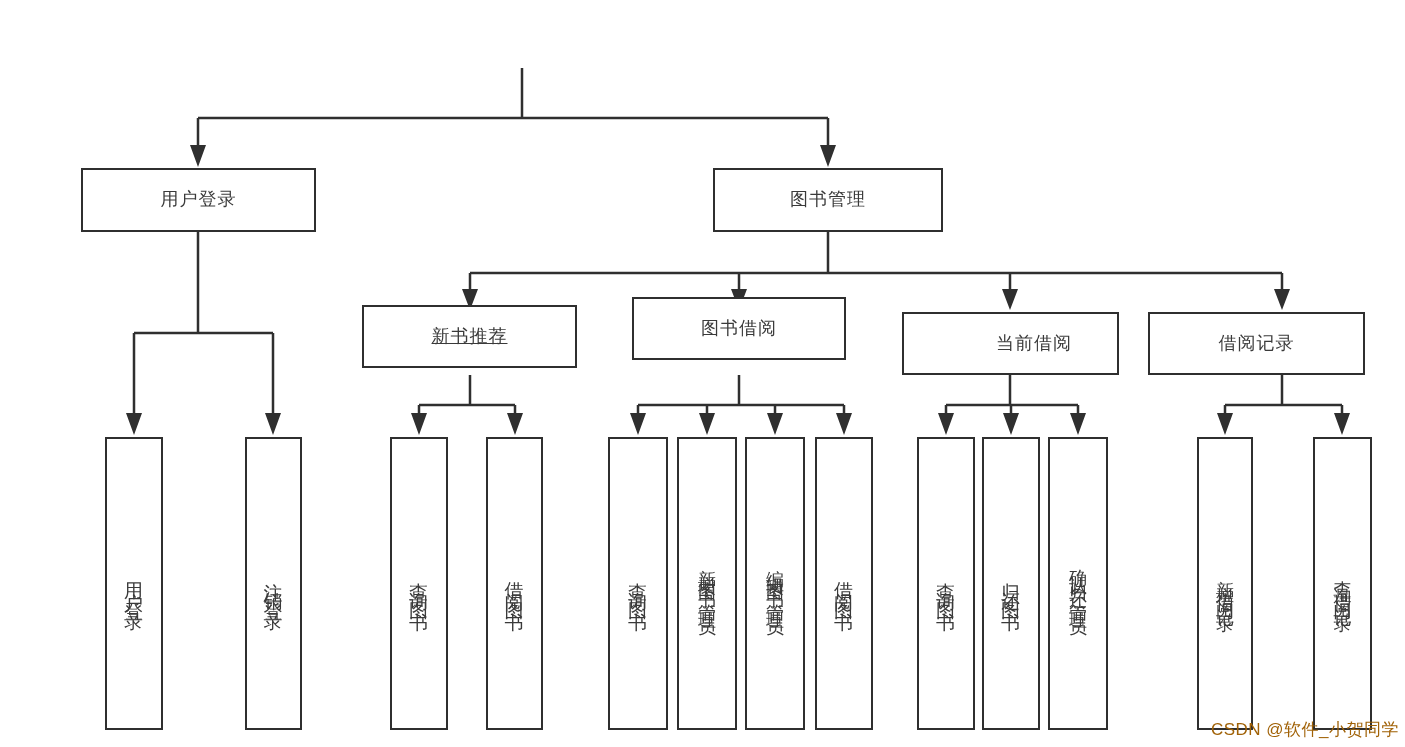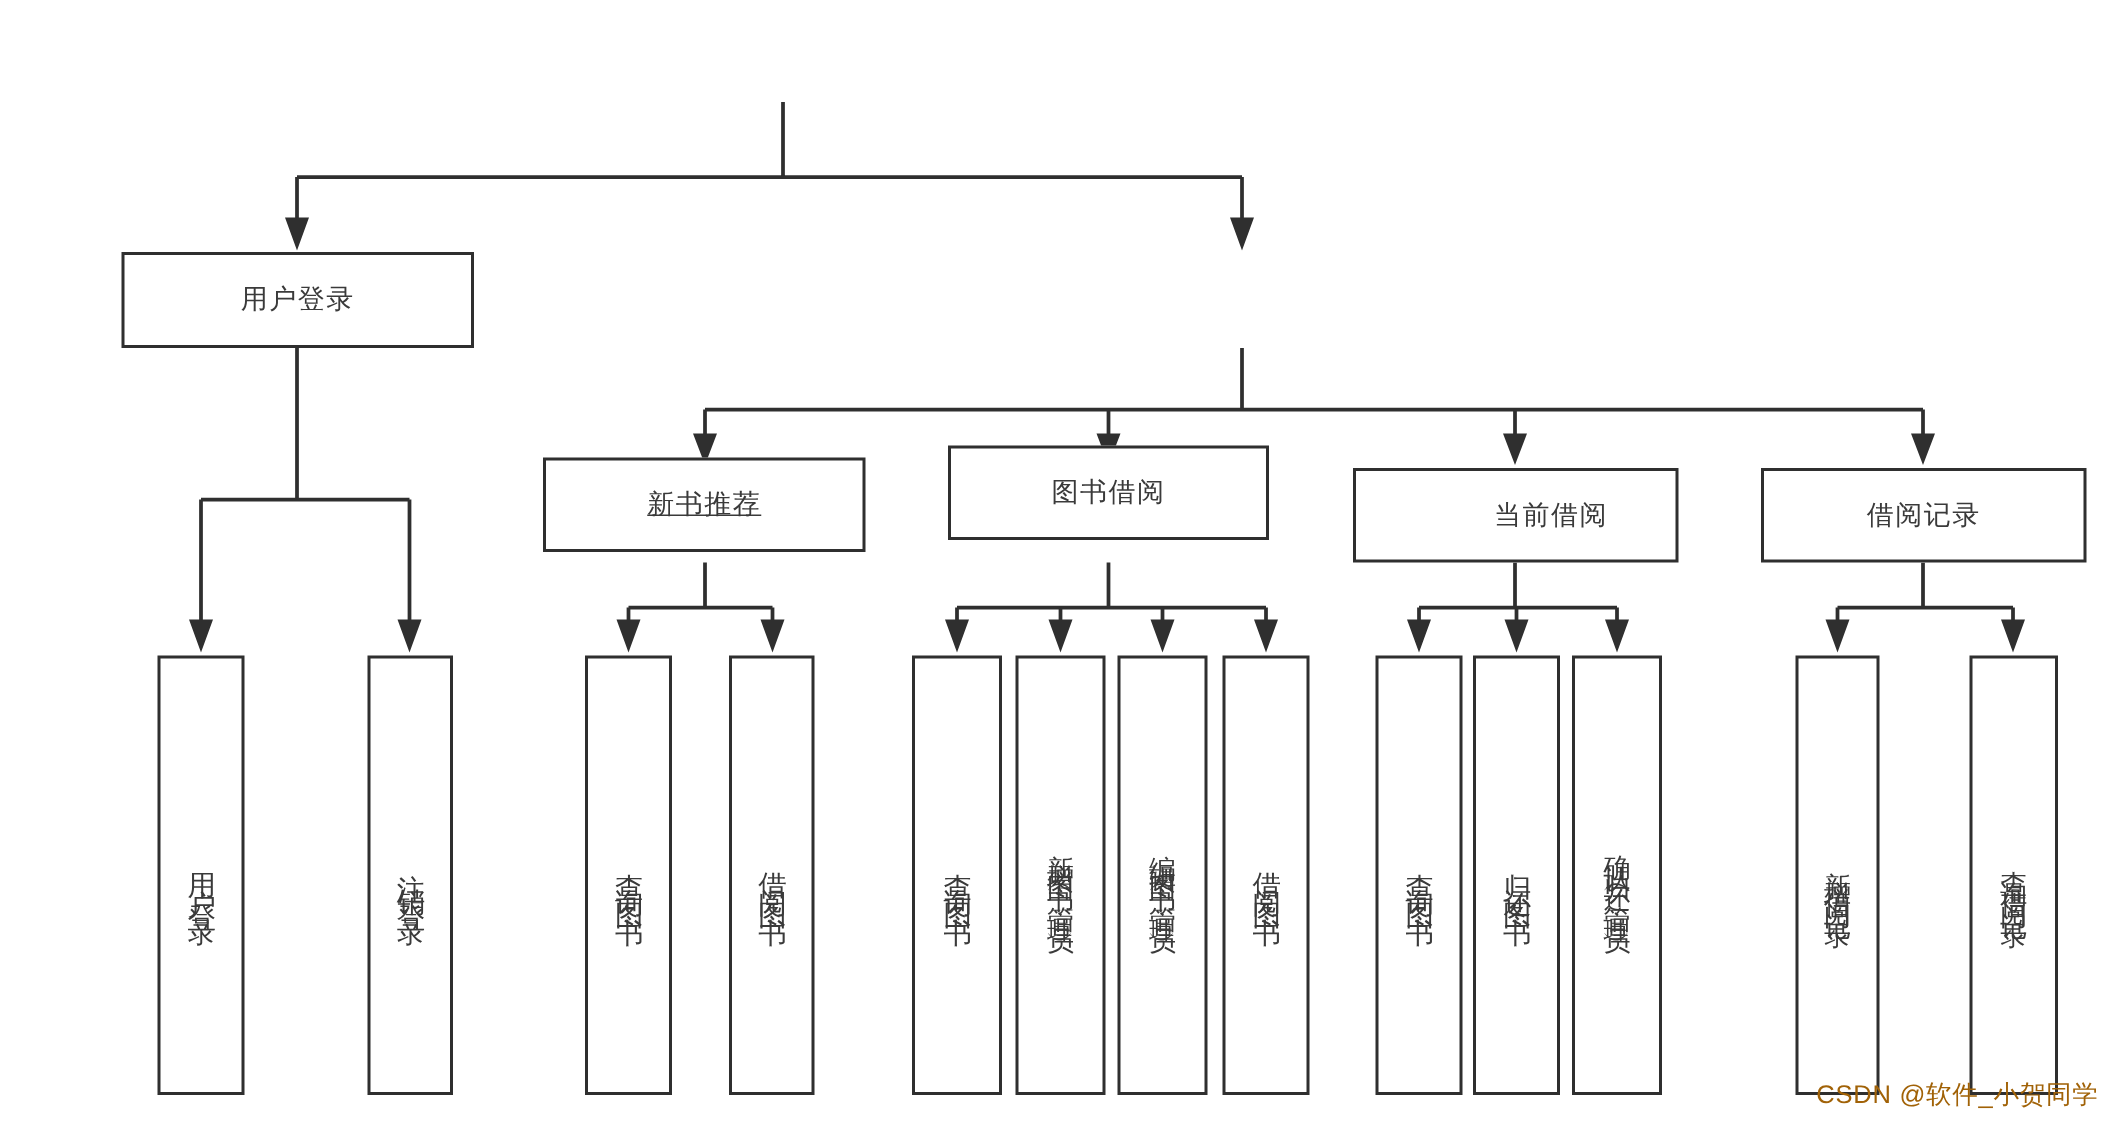--- a/index.html
+++ b/index.html
@@ -78,25 +78,26 @@
              M419 435 L411 413 L427 413 Z M515 435 L507 413 L523 413 Z
              M638 435 L630 413 L646 413 Z M707 435 L699 413 L715 413 Z
              M775 435 L767 413 L783 413 Z M844 435 L836 413 L852 413 Z
              M946 435 L938 413 L954 413 Z M1011 435 L1003 413 L1019 413 Z
              M1078 435 L1070 413 L1086 413 Z M1225 435 L1217 413 L1233 413 Z
              M1342 435 L1334 413 L1350 413 Z" fill="#2f2f2f" stroke="none"></path>
   </svg>
 
 
   <div class="box" style="left:81px; top:168px; width:235px; height:64px;">用户登录</div>
+  <div class="box" style="left:713px; top:168px; width:230px; height:64px;">图书管理</div>
 
   <div class="box" style="left:362px; top:305px; width:215px; height:63px;text-decoration:underline;">新书推荐</div>
   <div class="box" style="left:632px; top:297px; width:214px; height:63px;">图书借阅</div>
   <div class="box" style="left:902px; top:312px; width:217px; height:63px;padding-left:47px;">当前借阅</div>
-  <div class="box" style="left:1174px; top:312px; width:217px; height:63px;">借阅记录</div>
+  <div class="box" style="left:1148px; top:312px; width:217px; height:63px;">借阅记录</div>
 
   <div class="box vbox" style="left:105px; top:437px; width:58px; height:293px;">用户登录</div>
   <div class="box vbox" style="left:245px; top:437px; width:57px; height:293px;">注销登录</div>
 
   <div class="box vbox" style="left:390px; top:437px; width:58px; height:293px;">查询图书</div>
   <div class="box vbox" style="left:486px; top:437px; width:57px; height:293px;">借阅图书</div>
 
   <div class="box vbox" style="left:608px; top:437px; width:60px; height:293px;">查询图书</div>
   <div class="box vbox tight" style="left:677px; top:437px; width:60px; height:293px;">新增图书（管理员）</div>
   <div class="box vbox tight" style="left:745px; top:437px; width:60px; height:293px;">编辑图书（管理员）</div>

